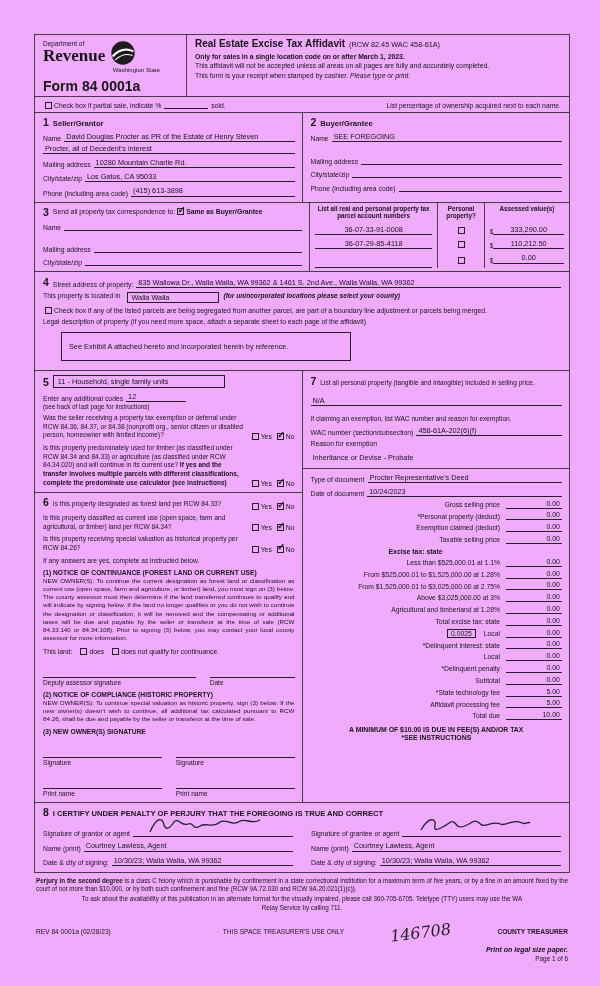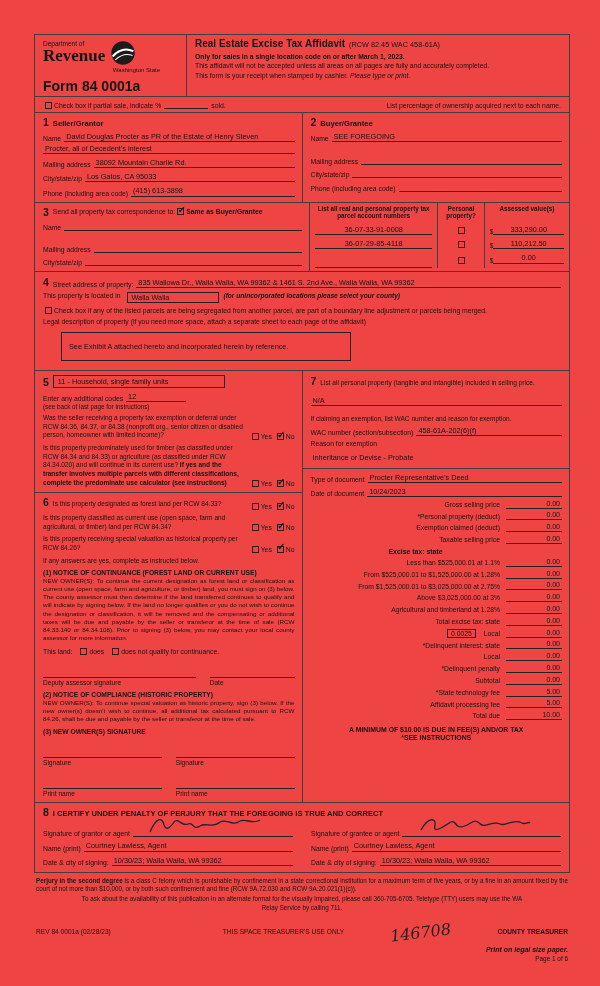--- a/index.html
+++ b/index.html
@@ -1,18 +1,18 @@
 <!DOCTYPE html>
 <html><head>
 <meta charset="utf-8">
 <style>
 *{margin:0;padding:0;box-sizing:border-box}
 html,body{background:#fff}
 body{width:600px;font-family:"Liberation Sans",sans-serif;color:#161616}
-.page{width:600px;height:986px;padding:34px 30px 6px 34px;overflow:hidden;background:#ef4444;position:relative}
+.page{width:600px;height:986px;padding:34px 30px 6px 34px;overflow:hidden;background:#f0abfc;position:relative}
 .form{border:1.3px solid #3f3f3f}
 .b{font-weight:bold}.i{font-style:italic}.rt{text-align:right}
 .fine{font-size:6.3px;line-height:1.32}
 
 .hdr{display:flex;border-bottom:1px solid #3f3f3f}
 .hdr-left{width:152px;padding:5px 6px 2px 8px;border-right:1px solid #3f3f3f}
 .logo-row{display:flex;align-items:flex-start;gap:5px}
 .dept{font-size:6.5px}
 .revenue{font-family:"Liberation Serif",serif;font-weight:bold;font-size:17px;line-height:1}
 .wa-state{font-size:6px;text-align:right;padding-right:20px;margin-top:1px}
@@ -140,21 +140,21 @@
           </div>
         <div class="field">
             <span class="lbl">Name</span>
             <span class="fill">David Douglas Procter as PR of the Estate of Henry Steven</span>
           </div>
         <div class="field" style="margin-top:2px">
             <span class="fill">Procter, all of Decedent's interest</span>
           </div>
         <div class="field">
             <span class="lbl">Mailing address</span>
-            <span class="fill">38092 Mountain Charlie Rd.</span>
+            <span class="fill">10280 Mountain Charlie Rd.</span>
           </div>
         <div class="field">
             <span class="lbl">City/state/zip</span>
             <span class="fill">Los Gatos, CA 95033</span>
           </div>
         <div class="field">
             <span class="lbl">Phone (including area code)</span>
             <span class="fill">(415) 613-3898</span>
           </div>
       </div>

